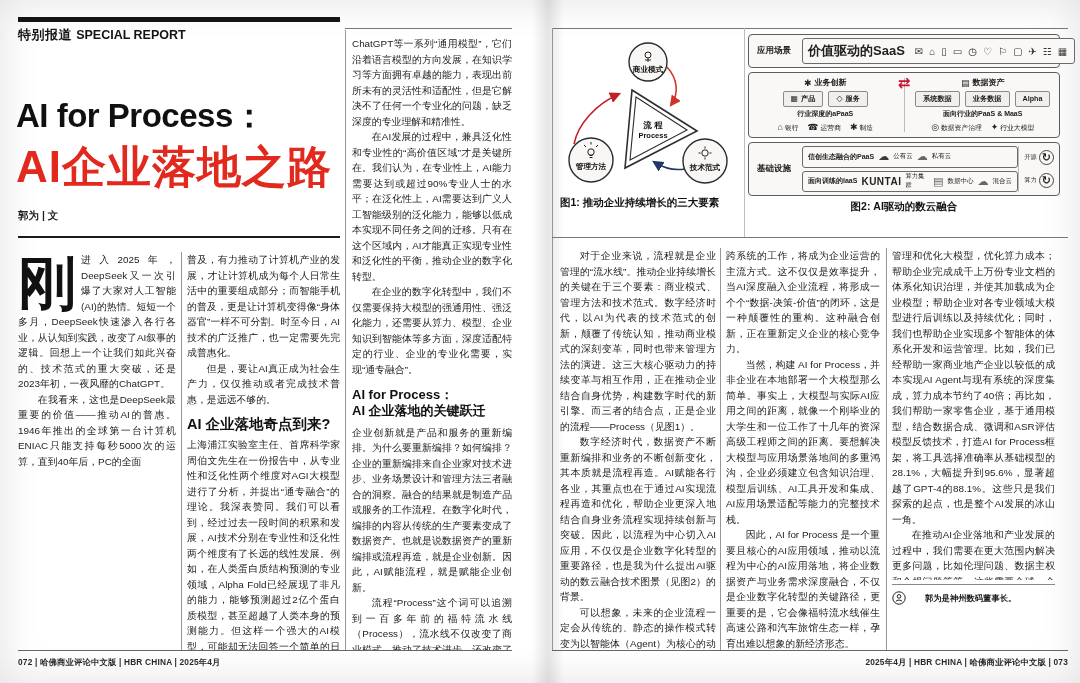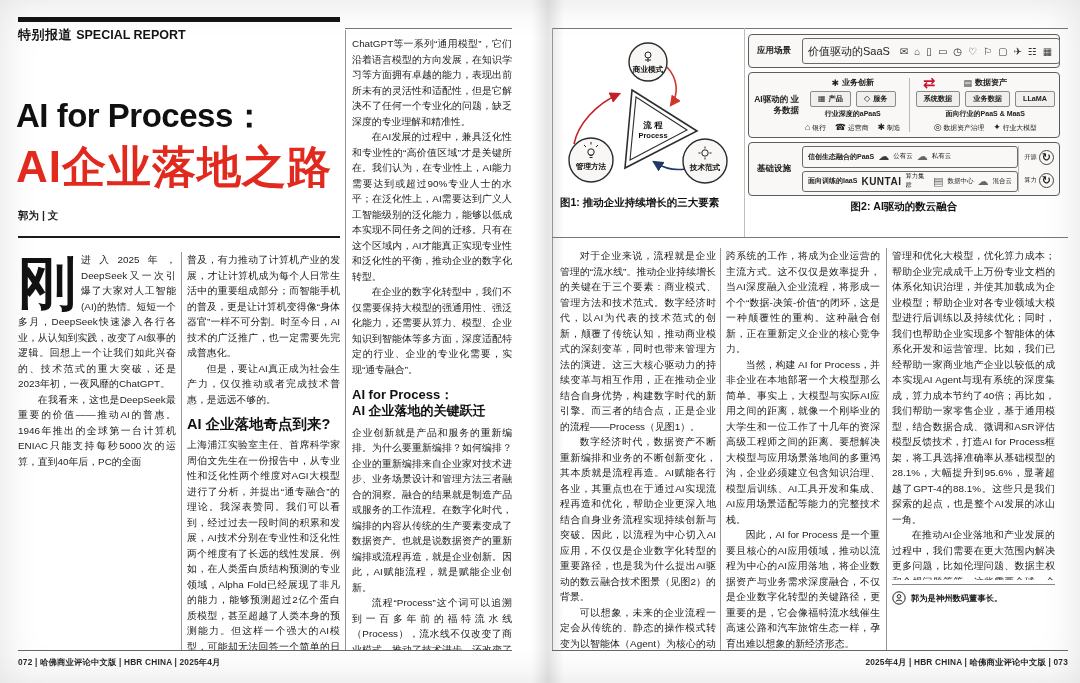--- a/index.html
+++ b/index.html
@@ -24,21 +24,21 @@
   .h-col3{font-size:13px;font-weight:900;color:#111;margin:10px 0 5px;text-indent:0;line-height:1.25;}
   .footer{position:absolute;top:657px;font-size:8.3px;font-weight:700;color:#2a2a2a;letter-spacing:.2px;}
   
   .fig1cap{position:absolute;left:560px;top:196px;width:182px;font-size:10.5px;font-weight:900;color:#111;}
   
   .fig2{position:absolute;left:748px;top:34px;width:312px;color:#222;}
   .f2row{border:1px solid #5c5c5c;border-radius:4px;display:flex;align-items:stretch;background:#f9f8f6;margin-bottom:4px;}
   .f2label{width:50px;min-width:50px;display:flex;align-items:center;justify-content:center;font-weight:800;font-size:8.5px;text-align:right;line-height:1.3;}
   .f2inner{border:1px solid #6a6a6a;border-radius:3px;margin:3px;flex:1;display:flex;align-items:center;gap:4px;padding:0 5px;background:#f9f8f6;}
   .r1{height:32px;}
-  .saasname{font-size:11px;font-weight:400;white-space:nowrap;}
+  .saasname{font-size:13px;font-weight:700;white-space:nowrap;}
   .saasicons{display:flex;gap:6px;margin-left:6px;font-size:10px;color:#333;flex:1;justify-content:space-between;padding-right:2px;}
   .r2{height:64px;position:relative;}
   .r2content{flex:1;display:flex;position:relative;padding:3px 4px;}
   .half{flex:1;display:flex;flex-direction:column;align-items:center;justify-content:space-between;padding:1px 0;}
   .vdiv{width:1px;background:#bbb;margin:2px 6px;}
   .halftitle{display:flex;align-items:center;gap:3px;font-size:8px;font-weight:800;}
   .hicon{font-size:9px;}
   .btnrow{display:flex;gap:5px;}
   .btn{border:1px solid #8a8a8a;border-radius:2px;background:#f1efec;font-size:7.2px;font-weight:700;padding:2px 7px;display:flex;align-items:center;gap:3px;white-space:nowrap;}
   .bicon{font-size:8px;}
@@ -54,21 +54,21 @@
   .cloud{font-size:11px;color:#666;}
   .cloud.dark{color:#3a3a3a;font-weight:900;}
   .t65{font-size:6.5px;white-space:nowrap;}
   .brand{font-size:10px;font-weight:700;letter-spacing:.5px;}
   .t6{font-size:6.3px;}
   .r3side{width:40px;display:flex;flex-direction:column;align-items:center;justify-content:space-around;border-left:1px solid #bbb;margin:3px 0;}
   .sideitem{display:flex;align-items:center;gap:2px;}
   .cyc{font-size:11px;font-weight:700;color:#222;border:1px solid #444;border-radius:50%;width:13px;height:13px;display:flex;align-items:center;justify-content:center;line-height:1;}
   .fig2cap{position:absolute;left:748px;top:200px;width:312px;text-align:center;font-size:10.5px;font-weight:900;color:#111;}
   
-  .author{position:absolute;left:892px;top:591px;width:163px;display:flex;align-items:center;gap:5px;font-size:8.3px;font-weight:700;color:#1c1c1c;}
+  .author{position:absolute;left:892px;top:591px;width:163px;display:flex;align-items:center;gap:19px;font-size:8.3px;font-weight:700;color:#1c1c1c;}
   .acirc{width:14px;height:14px;min-width:14px;}
   svg text{font-family:"Liberation Sans","DejaVu Sans",sans-serif;}
 </style>
 </head>
 <body>
 
 <div id="root">
   <div class="gutter"></div>
 
   <div>
@@ -175,21 +175,20 @@
             <span>♡</span>
             <span>⚐</span>
             <span>▢</span>
             <span>✈</span>
             <span>☷</span>
             <span>▦</span>
           </span>
         </div>
       </div>
       <div class="f2row r2">
-        <div class="f2label">AI驱动的 业务数据</div>
         <div class="r2content">
           <span class="xarrow">⇄</span>
           <div class="half">
             <div class="halftitle">
                 <span class="hicon">✱</span>
                 <span>业务创新</span>
               </div>
             <div class="btnrow">
               <span class="btn">
                   <span class="bicon">▦</span>
@@ -214,21 +213,21 @@
                 <span>数据资产</span>
               </div>
             <div class="btnrow">
               <span class="btn">
                   <span>系统数据</span>
                 </span>
               <span class="btn">
                   <span>业务数据</span>
                 </span>
               <span class="btn">
-                  <span>LLaMA</span>
+                  <span>Alpha</span>
                 </span>
             </div>
             <div class="sub7b">面向行业的PaaS &amp; MaaS</div>
             <div class="iconrow">
               <span><span class="ig">◎</span> <span>数据资产治理</span></span>
               <span><span class="ig">✦</span> <span>行业大模型</span></span>
             </div>
           </div>
         </div>
       </div>

